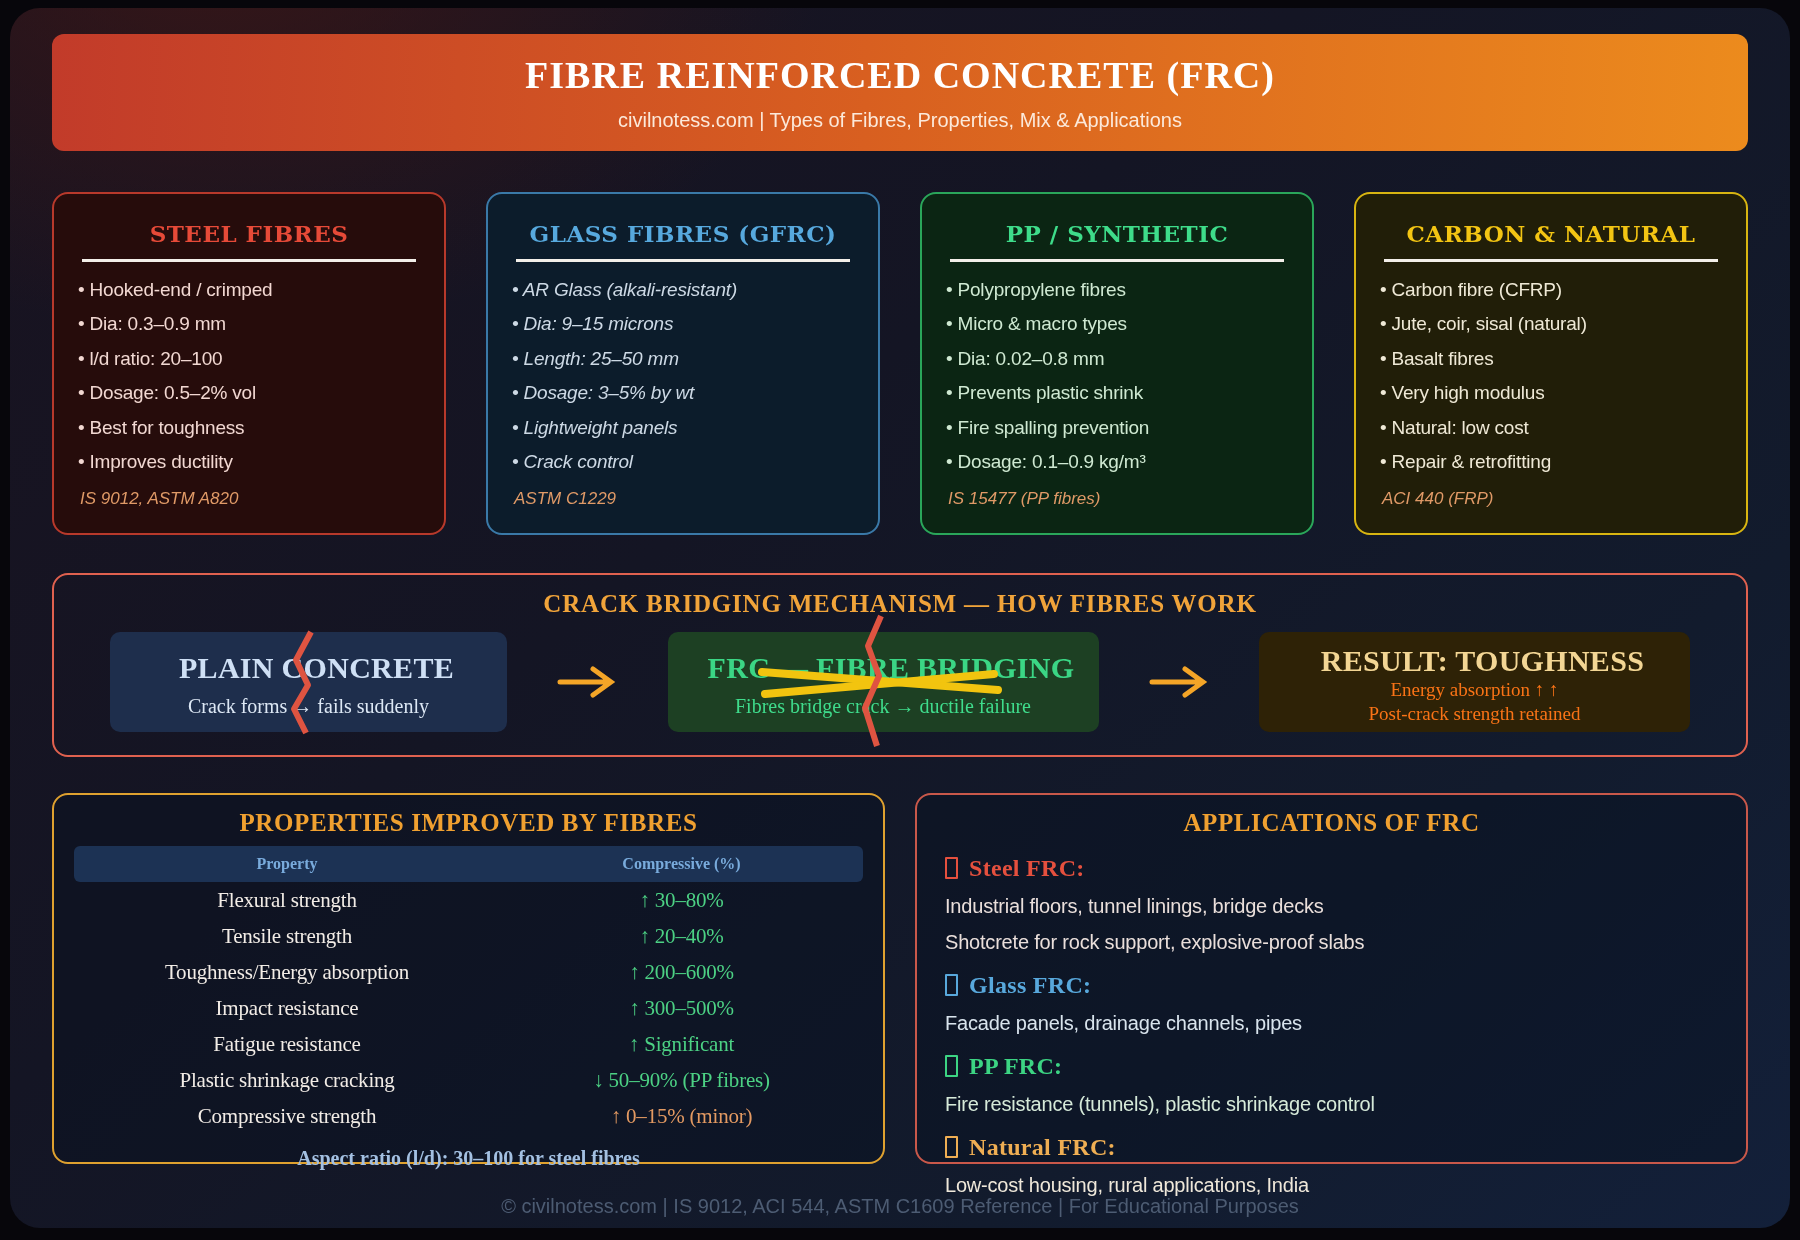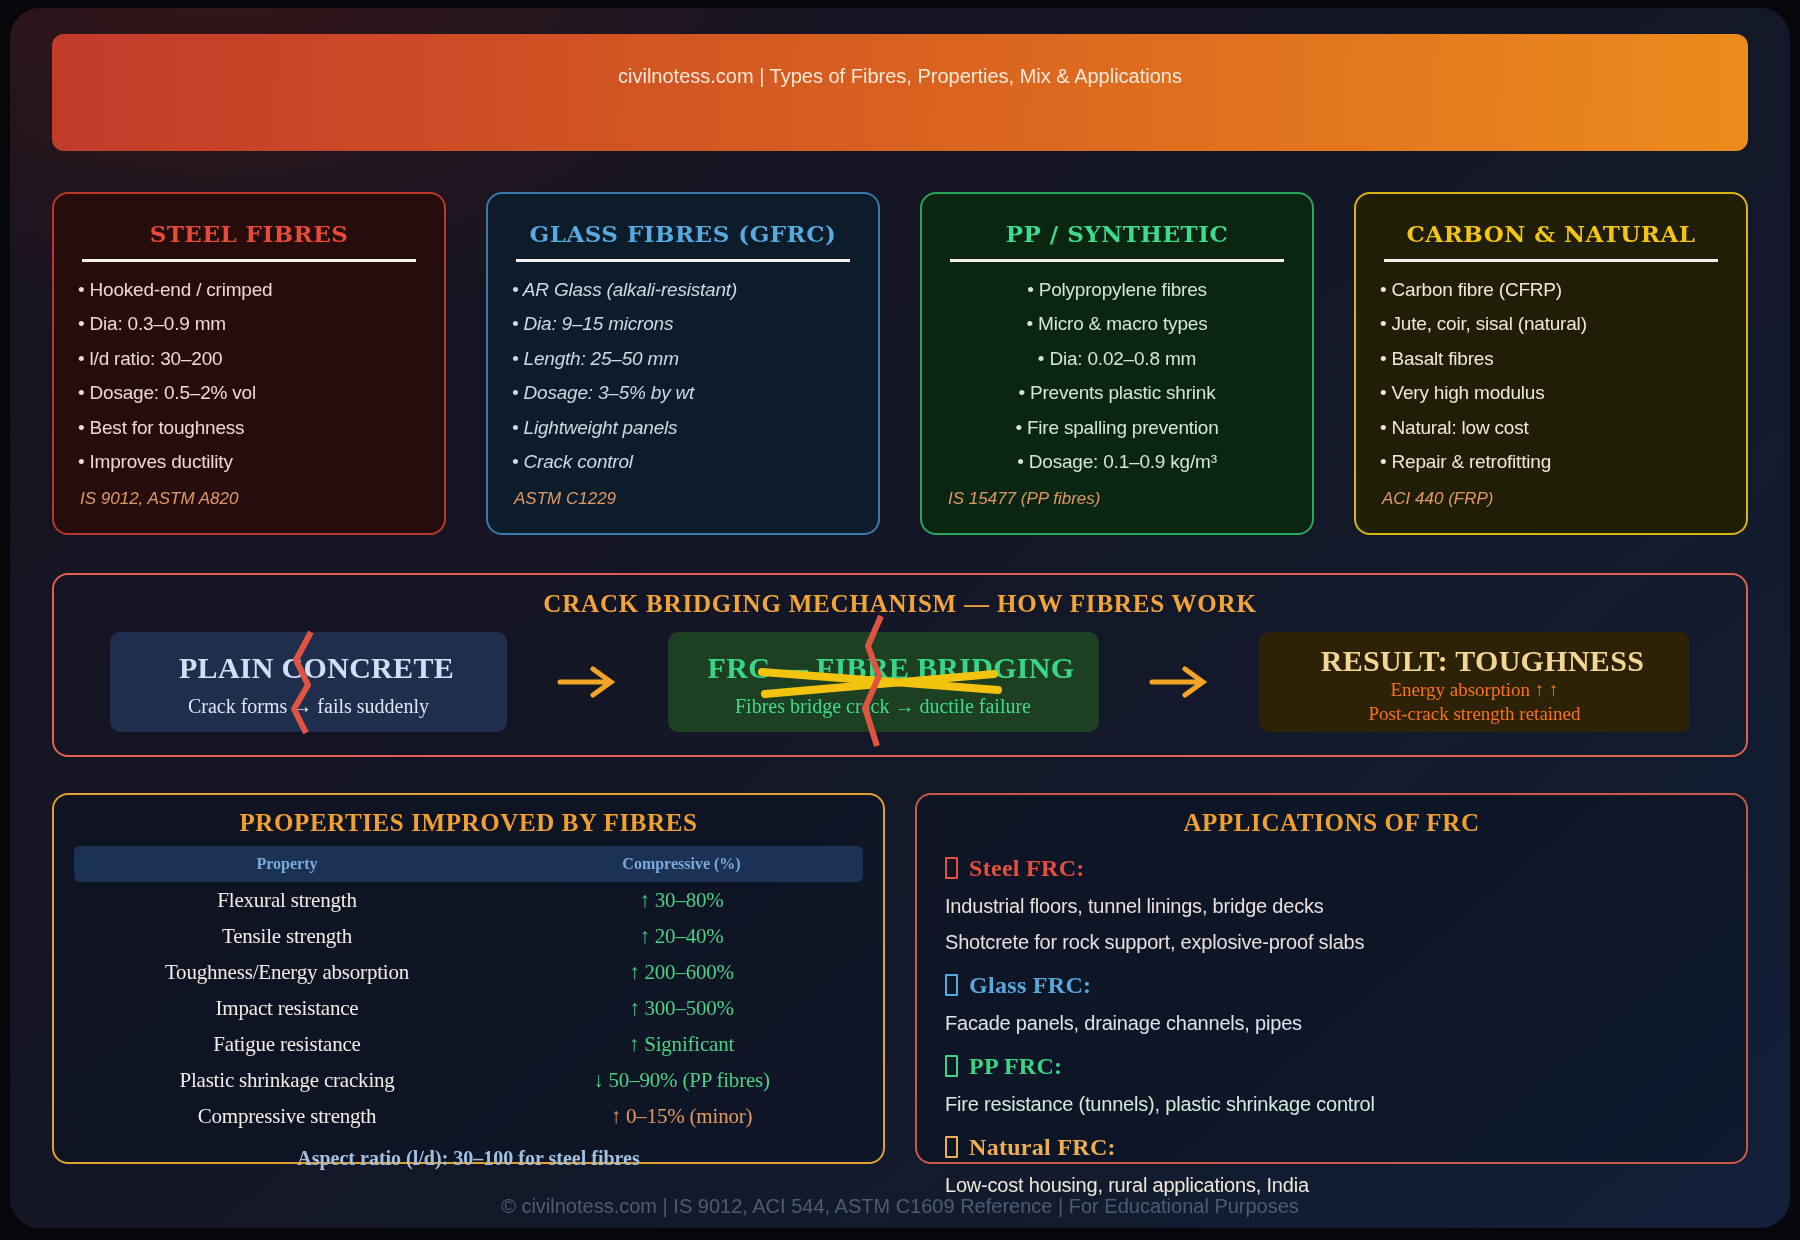--- a/index.html
+++ b/index.html
@@ -37,21 +37,21 @@
   .card-steel h2  { color:#e64a38; }
   .card-glass h2  { color:#57a9de; }
   .card-pp h2     { color:#3edc8a; }
   .card-carbon h2 { color:#f3c513; }
   .card-divider { height:2.5px; background:#f3efe9; margin:12px 4px 17px; }
   .card ul { list-style:none; }
   .card li { font-size:19px; line-height:22px; margin-bottom:12.5px; letter-spacing:-.2px; }
   .card li::before { content:"• "; }
   .card-steel li  { color:#f2d8d2; }
   .card-glass li  { color:#cdd9e5;font-style:italic; }
-  .card-pp li     { color:#cfe9d2;text-align:center; }
+  .card-pp li     { color:#cfe9d2; }
   .card-carbon li { color:#efe9d6; }
   .card-standard { position:absolute; left:26px; bottom:24px; font-style:italic; font-size:17px; color:#e09a67; }
 
   
   .mechanism { margin:38px 42px 0; height:184px; border:2px solid #e0614f; border-radius:16px; padding-top:15px; }
   .mech-title { text-align:center; font-family:"Liberation Serif", serif; font-weight:bold; font-size:25px; color:#f1a43a; letter-spacing:.8px; }
   .mech-row { display:flex; align-items:center; margin-top:14px; padding:0 56px; }
   .mech-box { height:100px; border-radius:10px; position:relative; text-align:center; padding-top:19px; }
   .mech-box h3 { font-family:"Liberation Serif", serif; font-weight:bold; font-size:30px; letter-spacing:.3px;margin-left:16px; }
   .mech-box p  { font-family:"Liberation Serif", serif; font-size:20px; margin-top:10px; }
@@ -96,32 +96,33 @@
 
   
   .page-footer { margin-top:31px; text-align:center; font-size:20px; color:#4d5c73; }
 </style>
 </head>
 <body>
 
 <div class="canvas">
 
   <header class="masthead">
+    <h1>FIBRE REINFORCED CONCRETE (FRC)</h1>
     <p>civilnotess.com | Types of Fibres, Properties, Mix &amp; Applications</p>
   </header>
 
   <section class="cards">
 
     <article class="card card-steel">
       <h2>STEEL FIBRES</h2>
       <div class="card-divider"></div>
       <ul>
         <li>Hooked-end / crimped</li>
         <li>Dia: 0.3–0.9 mm</li>
-        <li>l/d ratio: 30–200</li>
+        <li>l/d ratio: 20–100</li>
         <li>Dosage: 0.5–2% vol</li>
         <li>Best for toughness</li>
         <li>Improves ductility</li>
       </ul>
       <div class="card-standard">IS 9012, ASTM A820</div>
     </article>
 
     <article class="card card-glass">
       <h2>GLASS FIBRES (GFRC)</h2>
       <div class="card-divider"></div>

